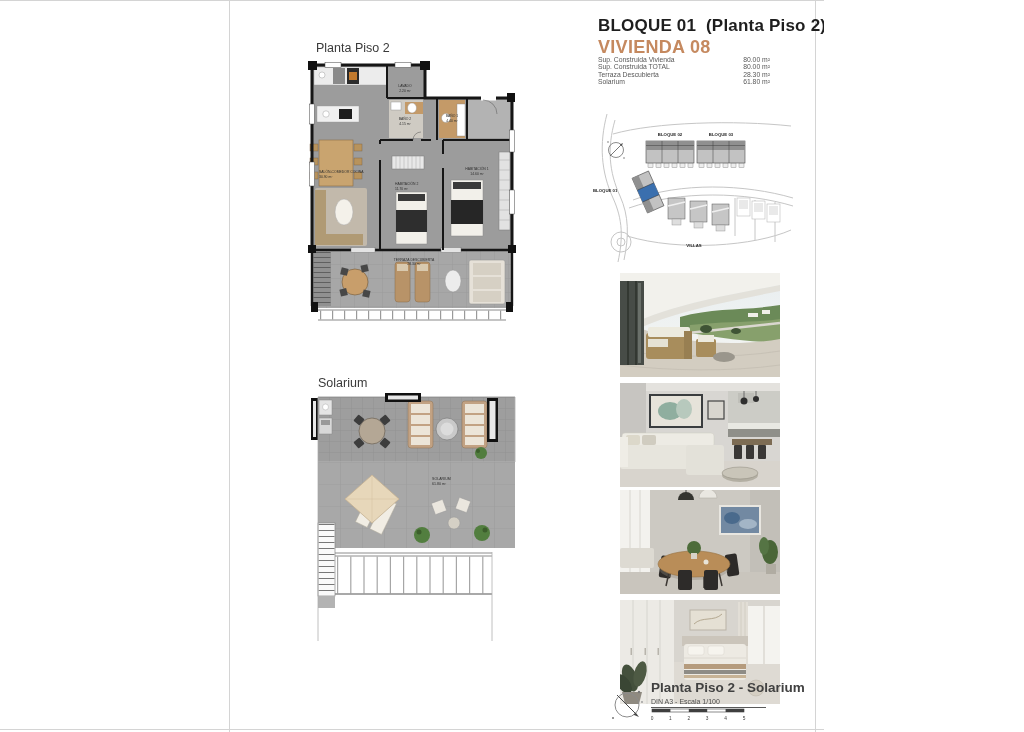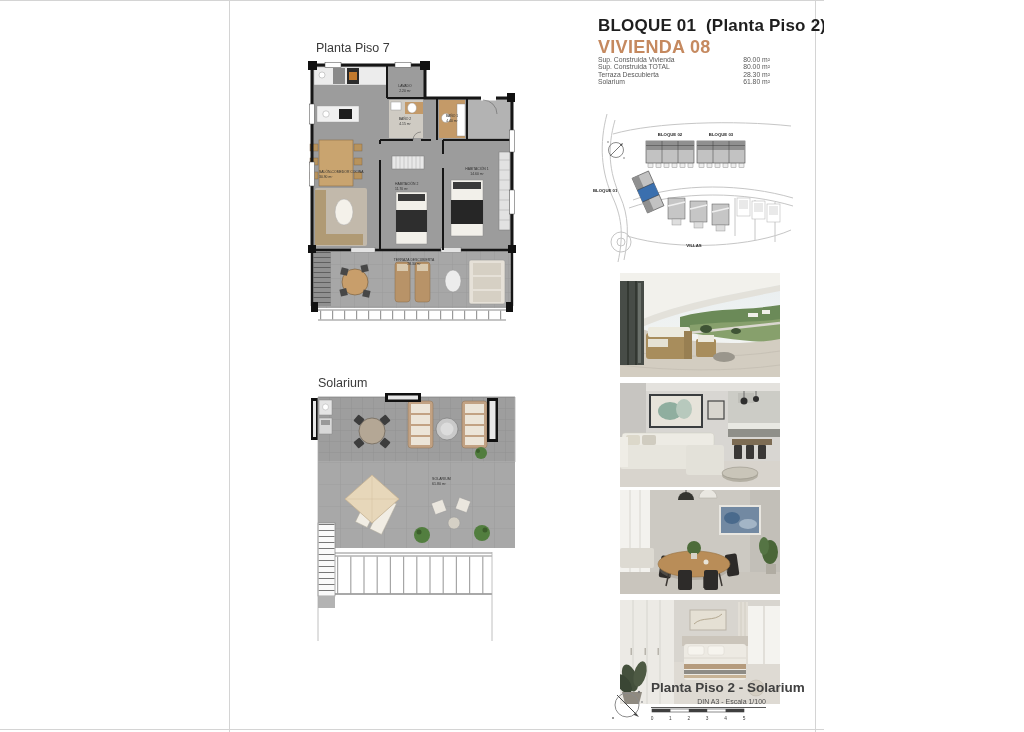--- a/index.html
+++ b/index.html
@@ -1,17 +1,17 @@
 <!DOCTYPE html>
 <html><head>
 <meta charset="utf-8">
 <style>
   html,body{margin:0;padding:0;background:#fff;}
   .canvas{position:relative;width:824px;height:732px;background:#fff;overflow:hidden;
-          font-family:"Liberation Sans",sans-serif;color:#222;text-align:right;}
+          font-family:"Liberation Sans",sans-serif;color:#222;}
   .abs{position:absolute;}
   .edge{position:absolute;background:#d4d4d4;}
   svg{display:block;font-family:"Liberation Sans",sans-serif;}
   .hdr-title{position:absolute;left:598px;top:16px;font-size:17px;font-weight:bold;color:#1e1e1e;white-space:pre;letter-spacing:.2px;}
   .hdr-sub{position:absolute;left:598px;top:37px;font-size:18px;font-weight:bold;color:#c5895f;letter-spacing:.3px;}
   .specs{position:absolute;left:598px;top:56px;width:172px;font-size:6.8px;color:#585858;}
   .spec-row{display:flex;justify-content:space-between;line-height:7.3px;}
   .plan-title{position:absolute;font-size:12.5px;color:#3a3a3a;}
   .ft-title{position:absolute;left:651px;top:680px;font-size:13.5px;font-weight:600;color:#414141;}
   .ft-note{position:absolute;left:651px;top:698px;width:115px;font-size:7px;color:#4c4c4c;
@@ -41,21 +41,21 @@
     <div class="spec-row">
       <span>Terraza Descubierta</span>
       <span>28.30 m²</span>
     </div>
     <div class="spec-row">
       <span>Solarium</span>
       <span>61.80 m²</span>
     </div>
   </div>
 
-  <div class="plan-title" style="left:316px;top:41px">Planta Piso 7</div>
+  <div class="plan-title" style="left:316px;top:41px">Planta Piso 2</div>
 
   <svg class="abs" style="left:295px;top:60px" width="230" height="268" viewBox="0 0 230 268">
 
     <rect x="17" y="5" width="113" height="185" fill="#9c9c9c"></rect>
     <rect x="130" y="38" width="87" height="152" fill="#9c9c9c"></rect>
     <rect x="172" y="40" width="43" height="38" fill="#b3b3b3"></rect>
     <rect x="94" y="40" width="34" height="38" fill="#cfcbc3"></rect>
     <rect x="144" y="40" width="26" height="38" fill="#c49a68"></rect>
     <rect x="17" y="190" width="200" height="58" fill="#a7a7a7"></rect>
     <line x1="17" y1="219" x2="217" y2="219" stroke="#9b9b9b" stroke-width="58" stroke-dasharray="0.5 13.5"></line>

